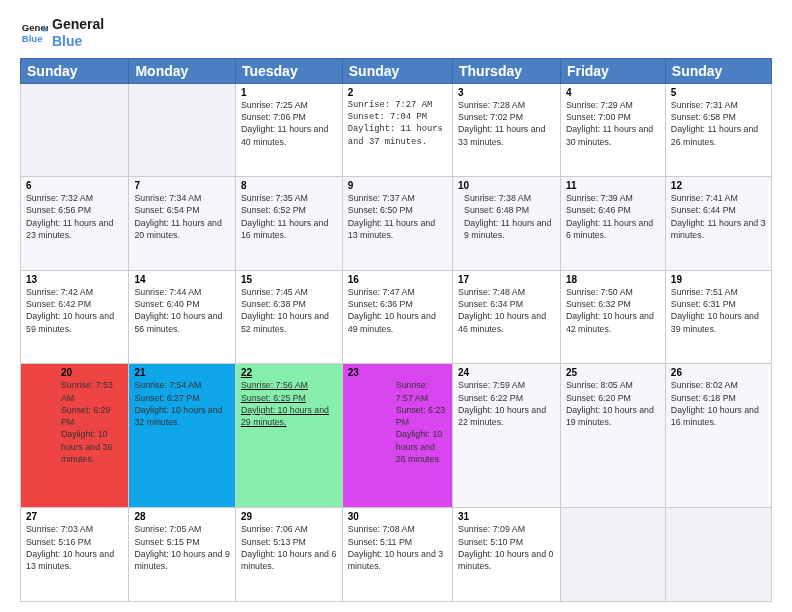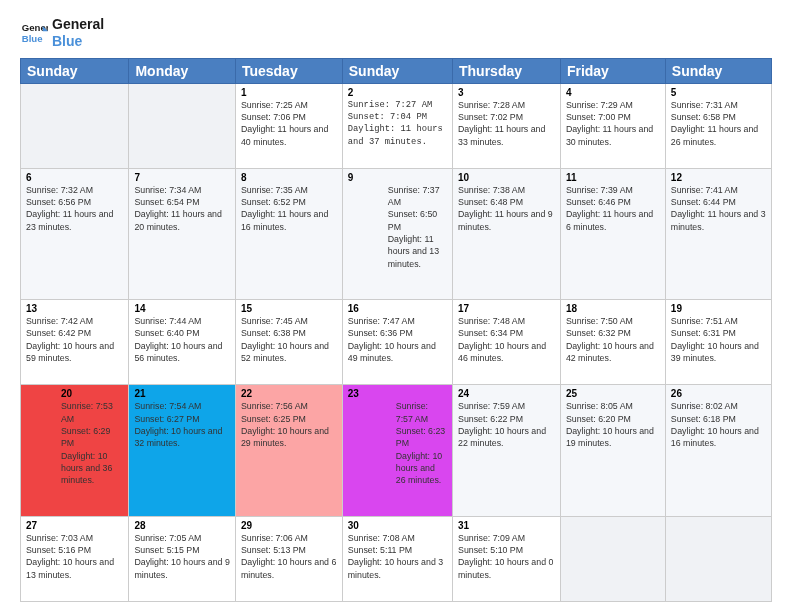--- a/index.html
+++ b/index.html
@@ -171,27 +171,27 @@
 Daylight: 11 hours and 20 minutes.</div>
           </td>
           <td style="background: rgb(245, 247, 250);">
             <span class="day-num">8</span>
             <div class="day-info" style="white-space: pre-line;">Sunrise: 7:35 AM
 Sunset: 6:52 PM
 Daylight: 11 hours and 16 minutes.</div>
           </td>
           <td style="background: rgb(245, 247, 250);">
             <span class="day-num">9</span>
-            <div class="day-info" style="white-space: pre-line; margin-left: 40px;">Sunrise: 7:37 AM
+            <div class="day-info" style="white-space: pre-line;">Sunrise: 7:37 AM
 Sunset: 6:50 PM
 Daylight: 11 hours and 13 minutes.</div>
           </td>
           <td style="background: rgb(245, 247, 250);">
             <span class="day-num">10</span>
-            <div class="day-info" style="white-space: pre-line;">Sunrise: 7:38 AM
+            <div class="day-info" style="white-space: pre-line; margin-left: 6px;">Sunrise: 7:38 AM
 Sunset: 6:48 PM
 Daylight: 11 hours and 9 minutes.</div>
           </td>
           <td style="background: rgb(245, 247, 250);">
             <span class="day-num">11</span>
             <div class="day-info" style="white-space: pre-line;">Sunrise: 7:39 AM
 Sunset: 6:46 PM
 Daylight: 11 hours and 6 minutes.</div>
           </td>
           <td style="background: rgb(245, 247, 250);">
@@ -251,21 +251,21 @@
             <div class="day-info" style="white-space: pre-line;">Sunrise: 7:53 AM
 Sunset: 6:29 PM
 Daylight: 10 hours and 36 minutes.</div>
           </td>
           <td style="background: #0ea5e9;">
             <span class="day-num">21</span>
             <div class="day-info" style="white-space: pre-line;">Sunrise: 7:54 AM
 Sunset: 6:27 PM
 Daylight: 10 hours and 32 minutes.</div>
           </td>
-          <td style="background: #fca5a5;">
+          <td style="background: #86efac; text-decoration: underline;">
             <span class="day-num">22</span>
             <div class="day-info" style="white-space: pre-line;">Sunrise: 7:56 AM
 Sunset: 6:25 PM
 Daylight: 10 hours and 29 minutes.</div>
           </td>
           <td style="background: #d946ef;">
             <span class="day-num">23</span>
             <div class="day-info" style="white-space: pre-line; margin-left: 48px;">Sunrise: 7:57 AM
 Sunset: 6:23 PM
 Daylight: 10 hours and 26 minutes.</div>

